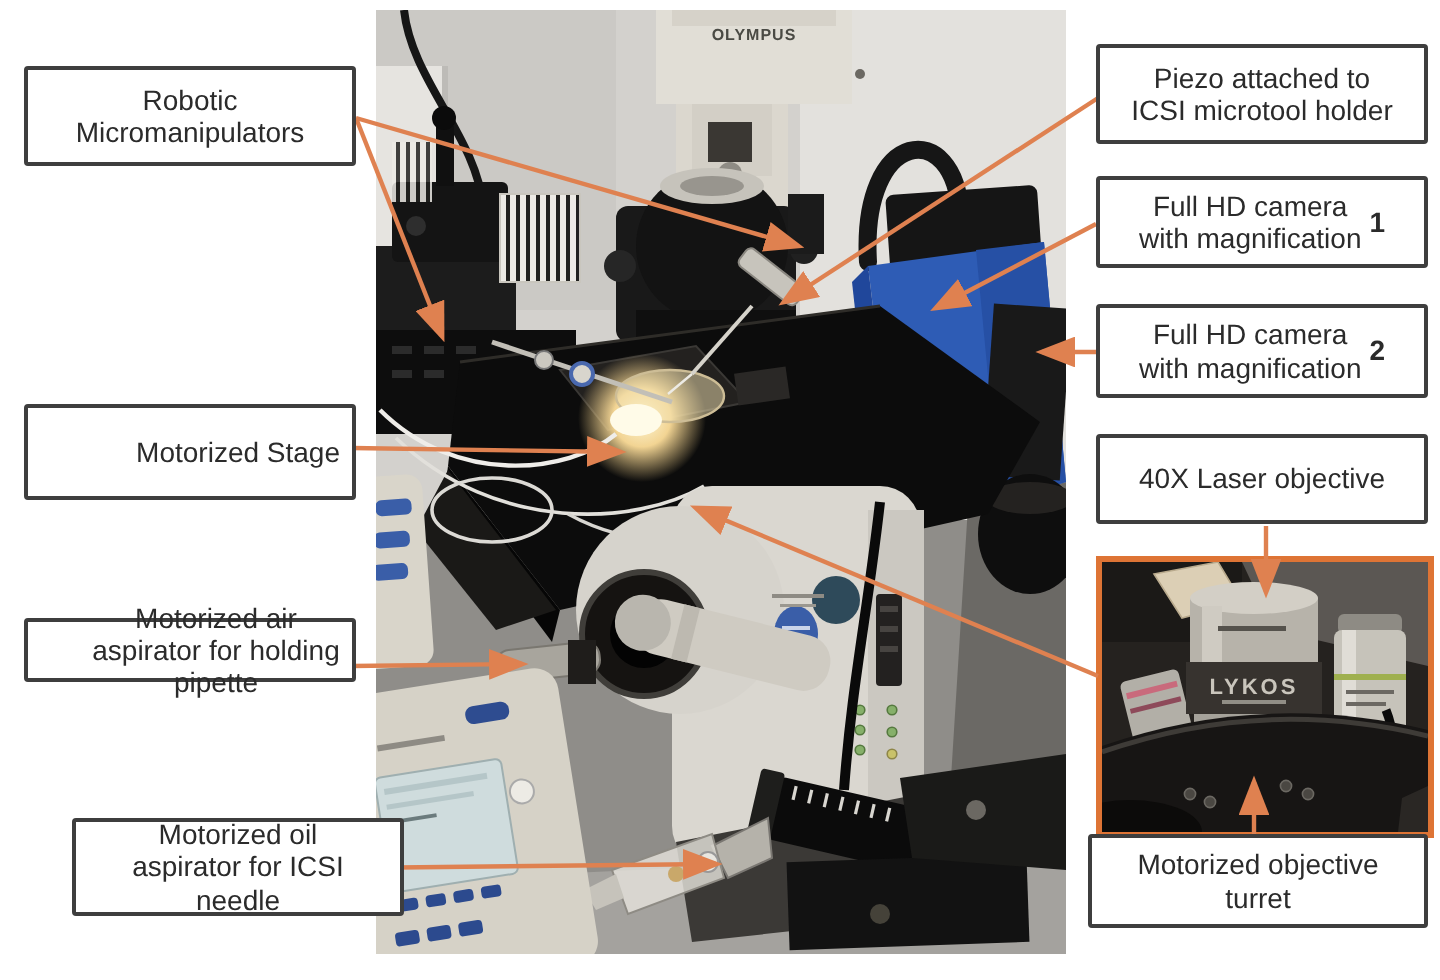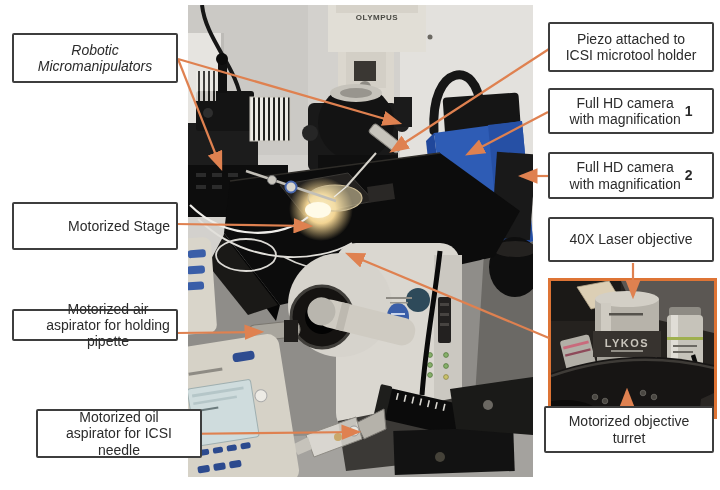--- a/index.html
+++ b/index.html
@@ -17,30 +17,30 @@
   }
   .label-box span, .label-box b{white-space:pre-line;}
   .label-box b{font-weight:bold;margin-left:4px;}
   #photo{position:absolute;left:188px;top:5px;width:345px;height:391px;z-index:1;}
   #inset{
     position:absolute;left:548px;top:278px;width:169px;height:141px;z-index:2;
     box-sizing:border-box;border:3px solid #de7435;background:#5eead4;
   }
   #arrow-overlay{position:absolute;left:0;top:0;z-index:5;pointer-events:none;}
   
-  .lb-robotic{left:12px;top:33px;width:166px;height:50px;font-style:italic;}
+  .lb-robotic{left:12px;top:33px;width:166px;height:50px;}
   .lb-stage{left:12px;top:202px;width:166px;height:48px;justify-content:flex-end;}
   .lb-air{left:12px;top:309px;width:166px;height:32px;padding-left:32px;}
   .lb-oil{left:12px;top:409px;width:166px;height:49px;margin-left:24px;}
   
   .lb-piezo{left:548px;top:22px;width:166px;height:50px;}
   .lb-cam1{left:548px;top:88px;width:166px;height:46px;}
   .lb-cam2{left:548px;top:152px;width:166px;height:47px;}
   .lb-objective{left:548px;top:217px;width:166px;height:45px;text-align:center;}
-  .lb-turret{left:544px;top:406px;width:170px;height:47px;}
+  .lb-turret{left:544px;top:417px;width:170px;height:47px;}
 </style>
 </head>
 <body>
 
 <div id="photo">
 <svg width="345" height="472" viewBox="0 0 345 472" xmlns="http://www.w3.org/2000/svg">
   <defs>
     <radialGradient id="g-glow" cx="50%" cy="50%" r="50%">
       <stop offset="0%" stop-color="#FFF8D8"></stop>
       <stop offset="45%" stop-color="#F2D493"></stop>

